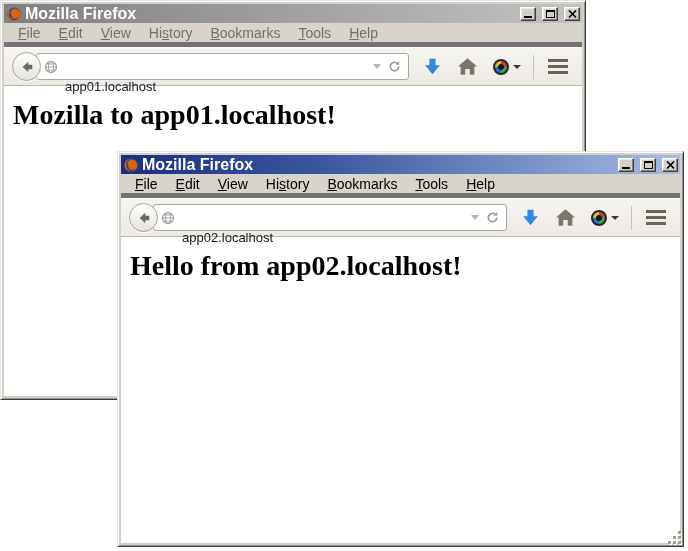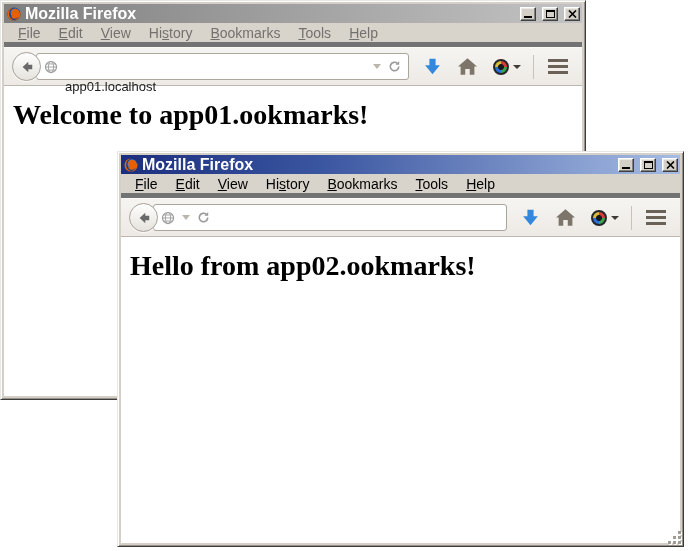--- a/index.html
+++ b/index.html
@@ -162,21 +162,21 @@
     </span>
     <span class="lens-wrap">
       <span class="lens-icon"></span>
       <span class="caret-down"></span>
     </span>
     <span class="separator"></span>
     <span class="hamburger"></span>
   </div>
 
   <div class="content">
-    <h1>Welcome to app01.ookmarks!</h1>
+    <h1>Mozilla to app01.localhost!</h1>
   </div>
 </div>
 
 <div class="window active-chrome" id="window-front">
   <div class="titlebar active">
     <span class="tb-icon">
       <svg width="14" height="14" viewBox="0 0 16 16">
         <circle cx="8" cy="8" r="7.5" fill="#15418c"></circle>
         <circle cx="9.2" cy="6.8" r="5.2" fill="#4d7fd6"></circle>
         <path d="M8 .5A7.5 7.5 0 1 0 15.5 8c0-1.2-.3-2.4-.8-3.4.3 1.1.2 2-.1 2.6C14.3 4.6 12.6 2 9.4 2 7 2 5.6 3.4 5.6 3.4s.8-.3 1.9-.2C5.3 4 4.3 5.6 4.3 7.4c0 0 .5-1 1.2-1.4-.3.8-.9 3.3 1 4.9-1.4-.3-1.9-1-1.9-1 .3 2.3 2.3 3.6 4.3 3.6 2.6 0 4.3-1.8 4.8-3.2-.9 2.9-3.4 4.7-5.7 4.7A7.5 7.5 0 0 1 8 .5z" fill="#e66000"></path>
@@ -213,20 +213,21 @@
         </svg>
     </span>
     <span class="urlbar">
       <span class="tb-icon">
         <svg width="14" height="14" viewBox="0 0 16 16" fill="none" stroke="#9b9b9b">
             <circle cx="8" cy="8" r="6.3" stroke-width="1.4"></circle>
             <ellipse cx="8" cy="8" rx="3" ry="6.3" stroke-width="1"></ellipse>
             <path d="M1.7 8h12.6M2.6 4.5h10.8M2.6 11.5h10.8" stroke-width="1"></path>
           </svg>
       </span>
+      <input class="url-input" readonly="" value="app02.localhost" style="">
       <span class="tri-down"></span>
       <span class="tb-icon">
         <svg width="13" height="13" viewBox="0 0 16 16" fill="none">
             <path d="M13.2 8a5.2 5.2 0 1 1-1.6-3.7" stroke="#9a9a9a" stroke-width="2"></path>
             <path d="M13.8 1.2v4.6H9.2z" fill="#9a9a9a"></path>
           </svg>
       </span>
     </span>
     <span class="tb-icon dl-icon">
       <svg width="19" height="19" viewBox="0 0 16 16">
@@ -240,21 +241,21 @@
     </span>
     <span class="lens-wrap">
       <span class="lens-icon"></span>
       <span class="caret-down"></span>
     </span>
     <span class="separator"></span>
     <span class="hamburger"></span>
   </div>
 
   <div class="content">
-    <h1>Hello from app02.ookmarks!</h1>
+    <h1>Hello from app02.localhost!</h1>
   </div>
 
   <div class="grip">
       <i></i>
       <i></i>
       <i></i>
       <i></i>
       <i></i>
       <i></i>
     </div>

